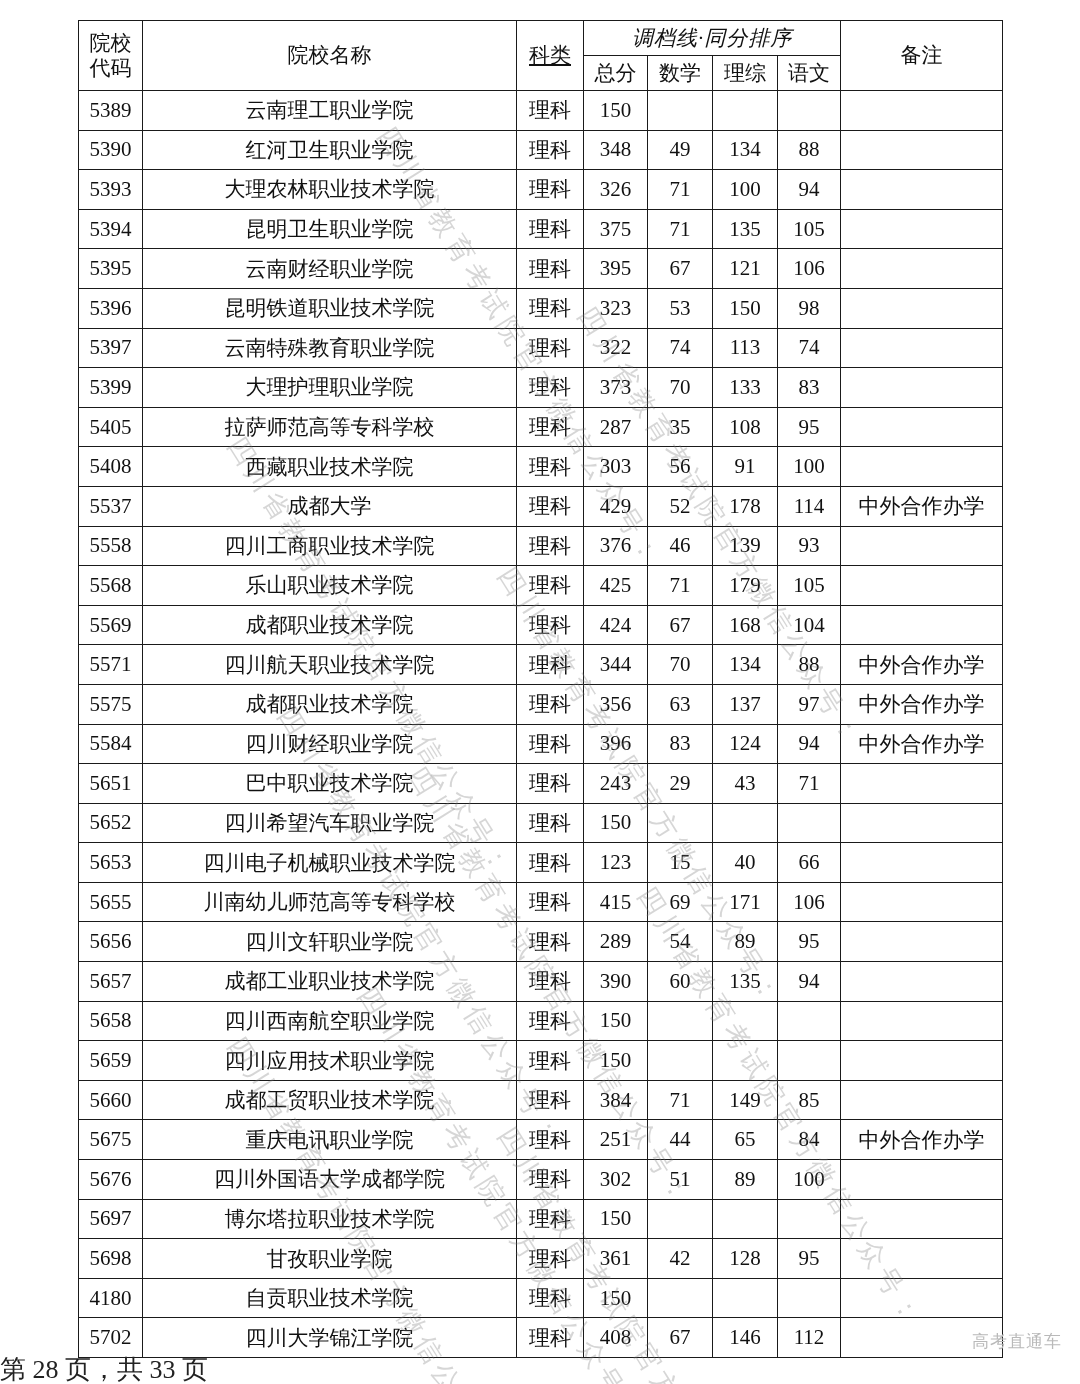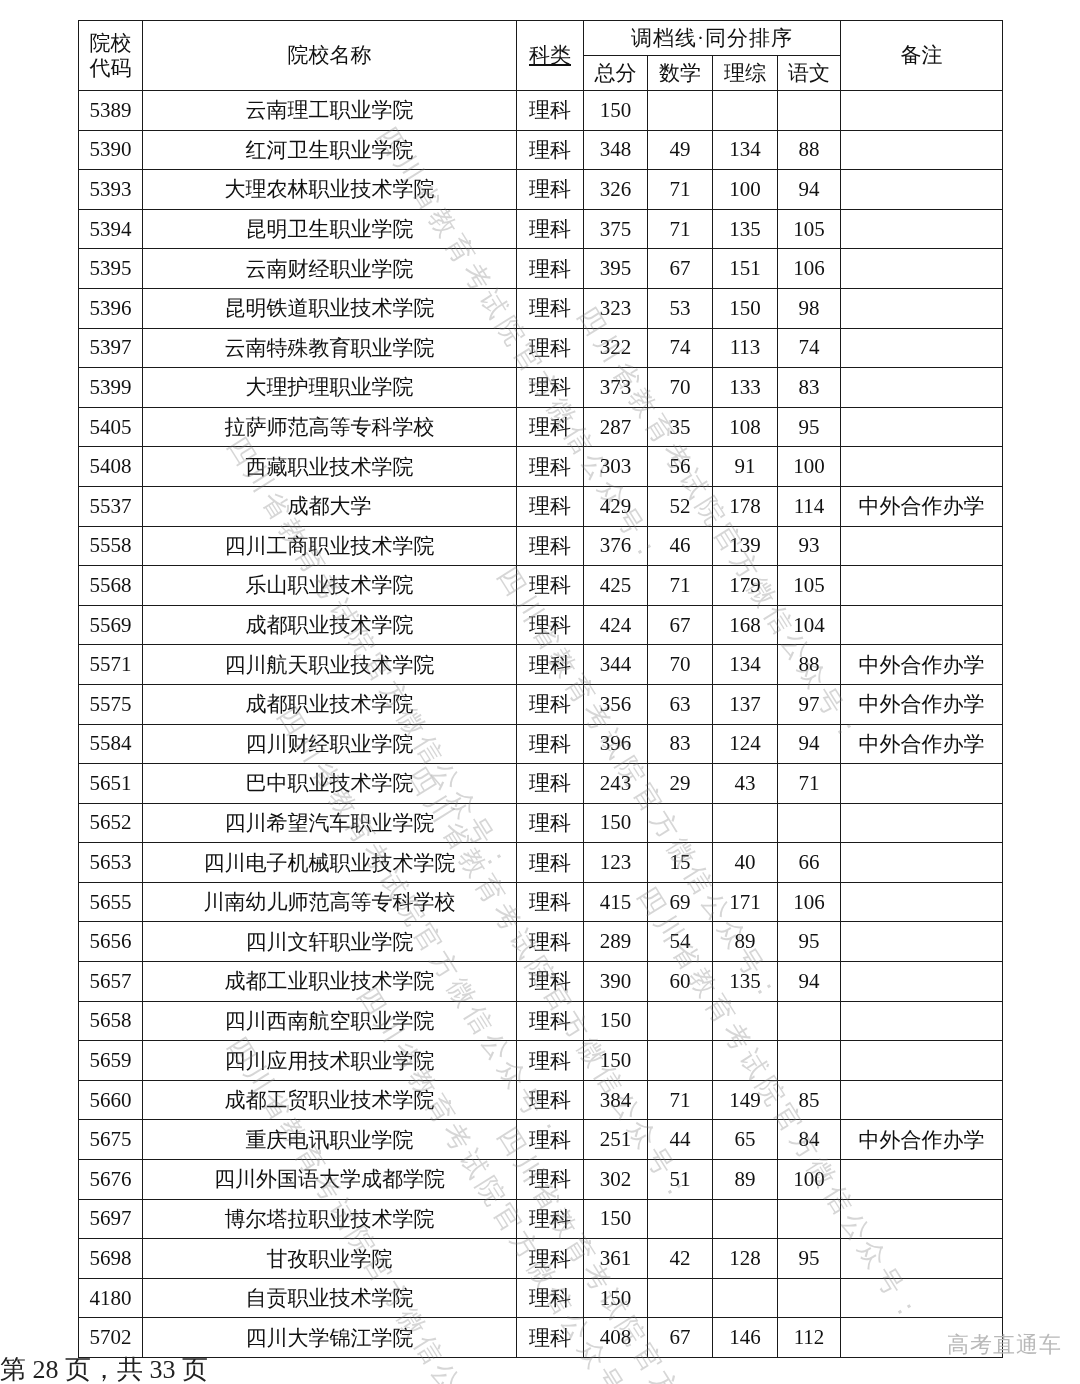--- a/index.html
+++ b/index.html
@@ -66,21 +66,21 @@
   }
   #score-table thead th {
     font-size: 21px;
     line-height: 1.18;
     height: 34px;
   }
   thead .th-code { height: 68px; font-size: 21px; }
   thead .th-name { height: 68px; font-size: 21px; }
   thead .th-kelei { height: 68px; font-size: 21px; text-decoration: underline; }
   thead .th-remark { height: 68px; font-size: 21px; }
-  thead .th-group { height: 34px; font-size: 21px; letter-spacing: 1px; }
+  thead .th-group { height: 34px; font-size: 21px; letter-spacing: 1px; font-style: italic; }
   thead .th-sub { height: 34px; font-size: 20px; }
 
   #score-table tbody td {
     height: 38.6px;
     font-size: 21px;
   }
   td.c-code   { font-size: 21px; }
   td.c-name   { text-align: left; padding-left: 10px; font-size: 21px; }
   td.c-kelei  { font-size: 21px; }
   td.c-score  { font-size: 21px; }
@@ -105,21 +105,21 @@
     text-align: left;
     font-size: 26px;
     color: #222;
     font-family: "Liberation Serif", "DejaVu Serif", serif;
     z-index: 3;
   }
   #footer-brand {
     position: absolute;
     right: 18px;
     top: 1330px;
-    font-size: 22px;
+    font-size: 17px;
     color: #b9b9b9;
     font-family: "Liberation Sans", "DejaVu Sans", sans-serif;
     letter-spacing: 1px;
     z-index: 3;
   }
 </style>
 </head>
 <body>
 
 <div id="page">
@@ -206,21 +206,21 @@
           <td class="c-score">135</td>
           <td class="c-score">105</td>
           <td class="c-remark"></td>
         </tr>
         <tr>
           <td class="c-code">5395</td>
           <td class="c-name">云南财经职业学院</td>
           <td class="c-kelei">理科</td>
           <td class="c-score">395</td>
           <td class="c-score">67</td>
-          <td class="c-score">151</td>
+          <td class="c-score">121</td>
           <td class="c-score">106</td>
           <td class="c-remark"></td>
         </tr>
         <tr>
           <td class="c-code">5396</td>
           <td class="c-name">昆明铁道职业技术学院</td>
           <td class="c-kelei">理科</td>
           <td class="c-score">323</td>
           <td class="c-score">53</td>
           <td class="c-score">150</td>

